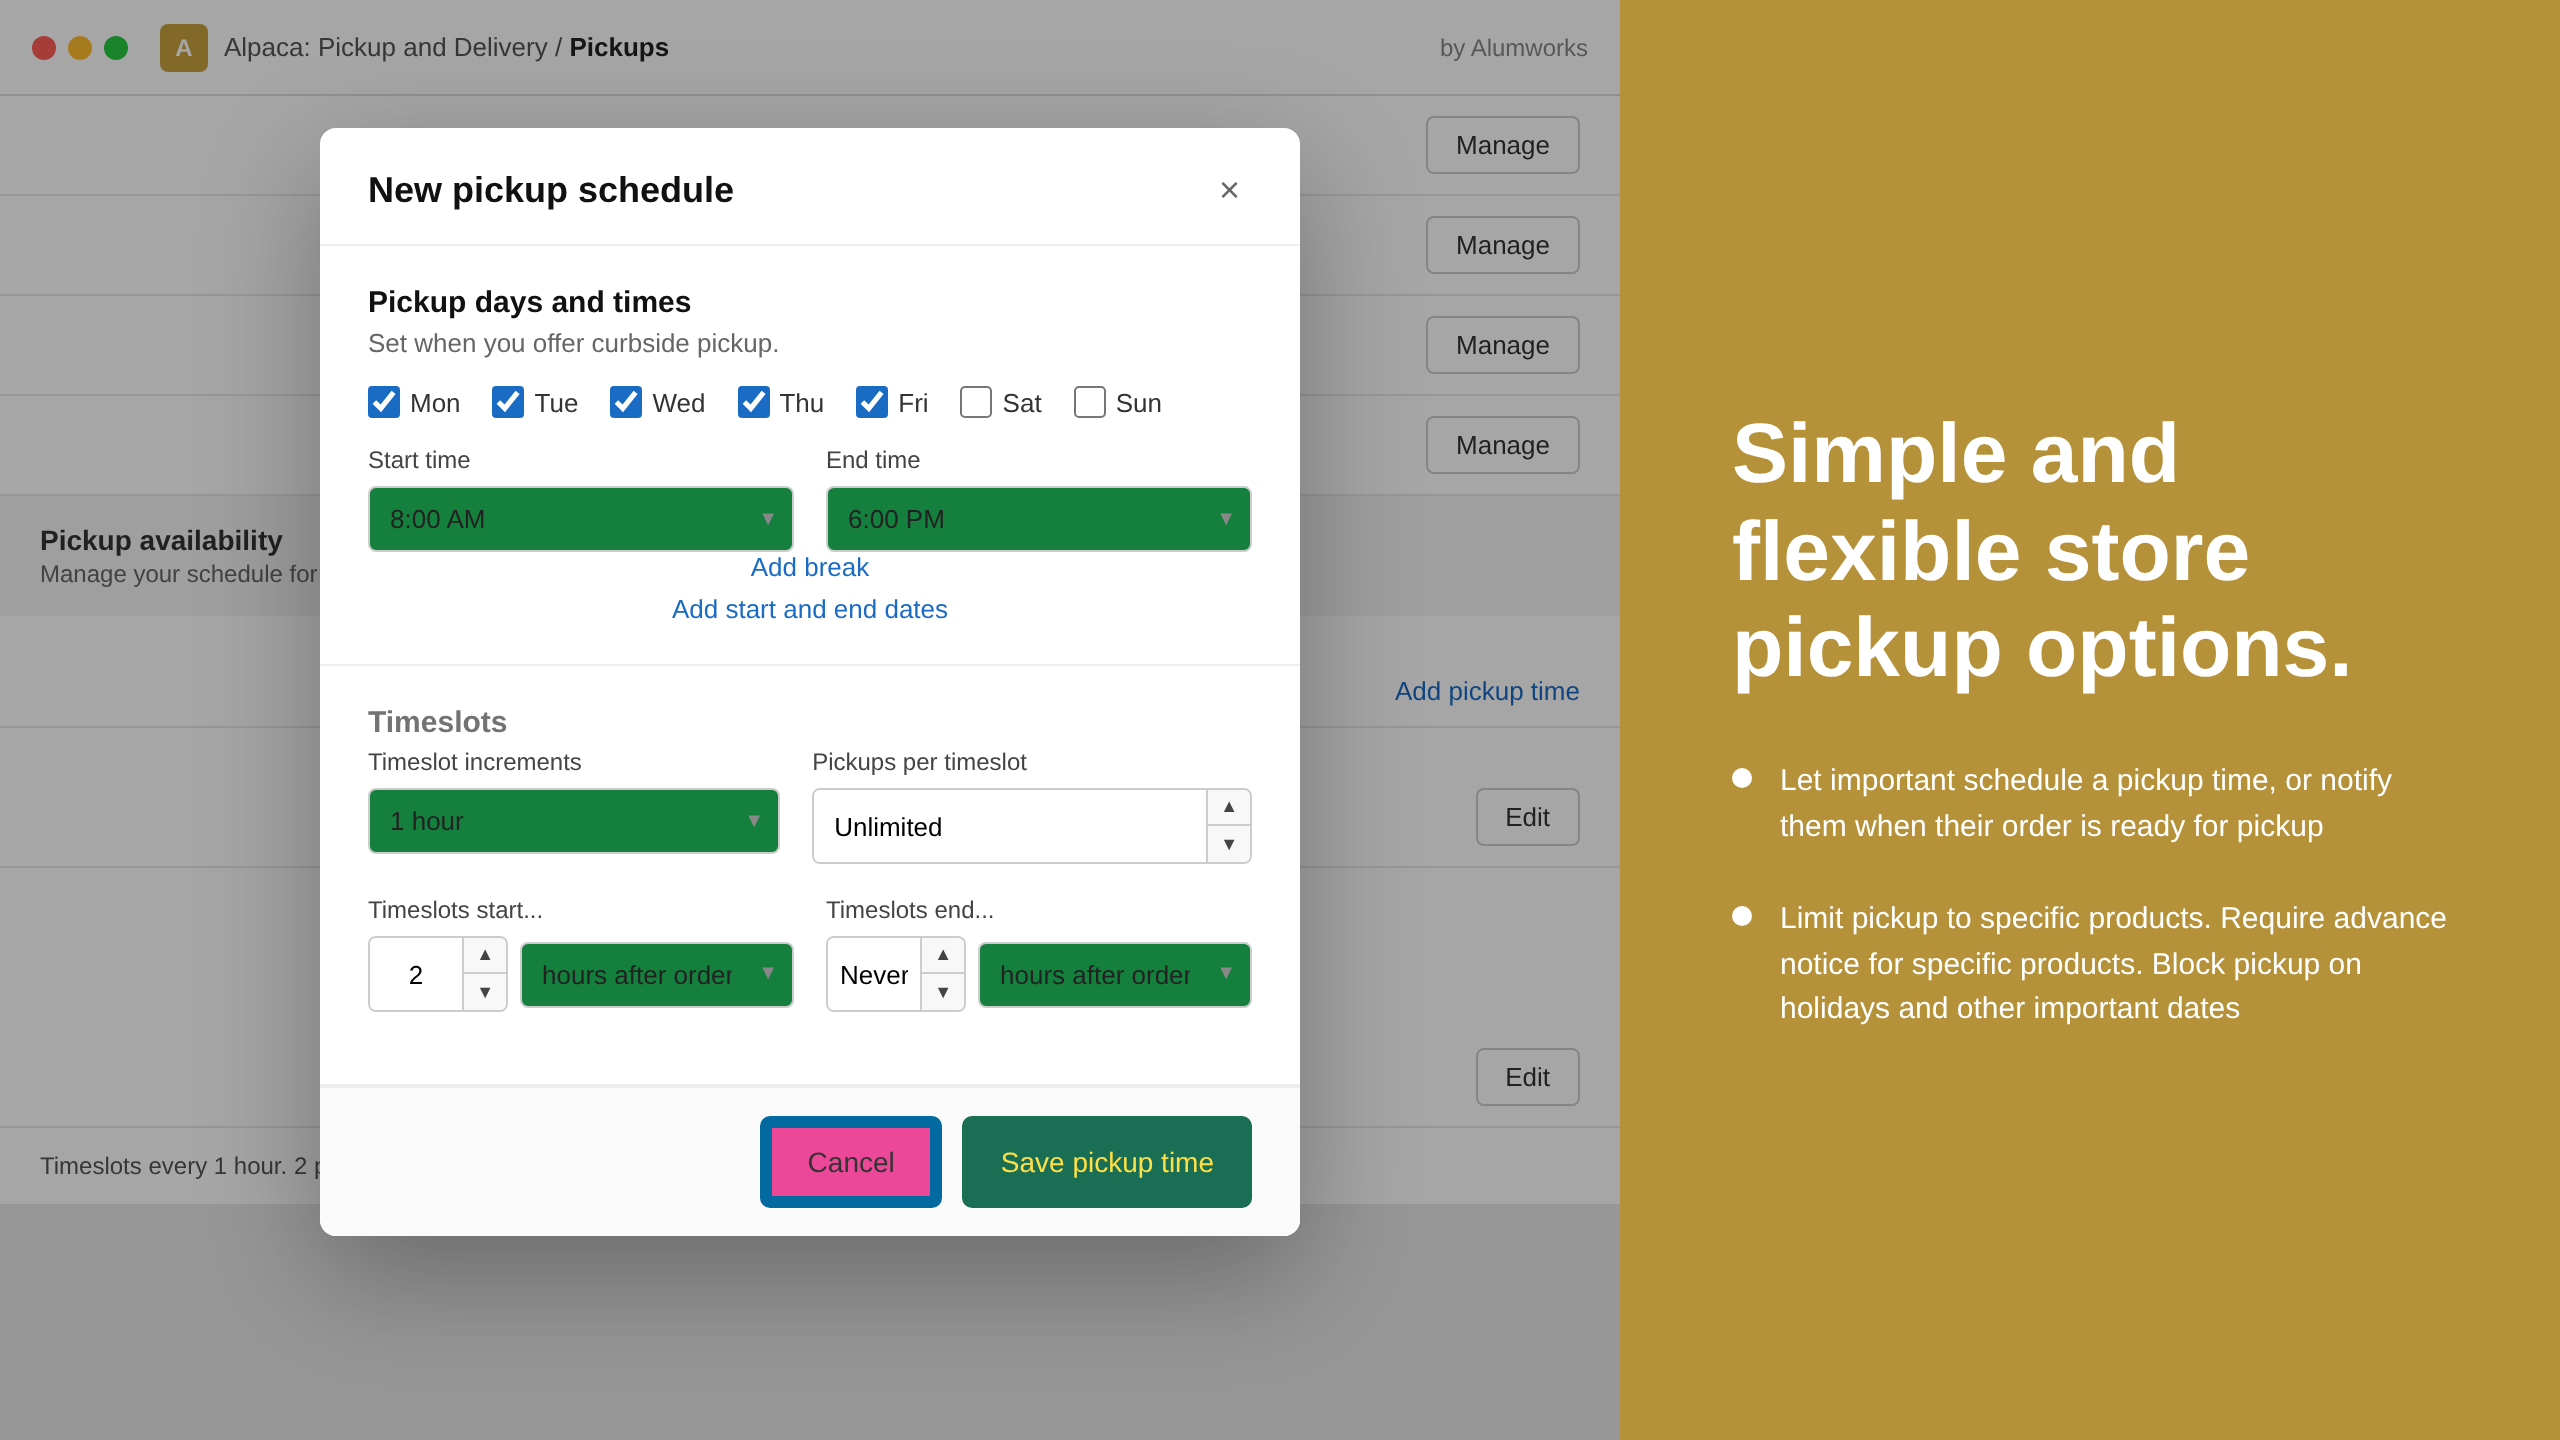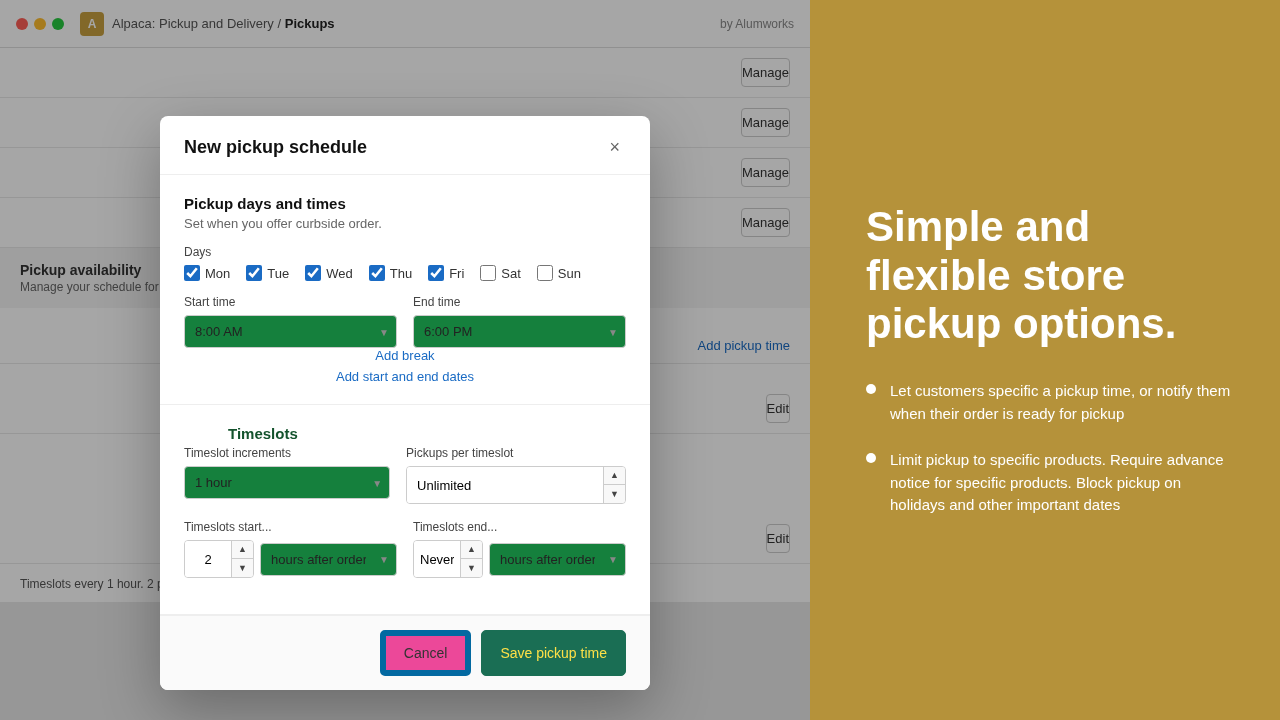--- a/index.html
+++ b/index.html
@@ -66,38 +66,38 @@
     .by-alumworks {
       margin-left: auto;
       font-size: 12px;
       color: #888;
     }
 
     .manage-btn {
       background: #fff;
       border: 1px solid #ccc;
       border-radius: 4px;
-      padding: 6px 0;
+      padding: 6px 14px;
       font-size: 13px;
       cursor: pointer;
       color: #333;
     }
 
     
     .modal-overlay {
       position: absolute;
       top: 0;
       left: 0;
       right: 0;
       bottom: 0;
       background: rgba(0,0,0,0.35);
       display: flex;
       align-items: flex-start;
       justify-content: center;
-      padding-top: 116px;
+      padding-top: 64px;
       z-index: 100;
     }
 
     .modal {
       background: #fff;
       border-radius: 8px;
       width: 490px;
       max-height: 580px;
       overflow: hidden;
       box-shadow: 0 20px 60px rgba(0,0,0,0.3);
@@ -223,23 +223,22 @@
     }
     .links-col {
       display: flex;
       flex-direction: column;
     }
 
     
     .timeslots-section-title {
       font-size: 15px;
       font-weight: 600;
-      color: #14532d;
+      color: #737373;
       margin-bottom: 4px;
-      margin-left: 44px;
     }
     .timeslots-section-desc {
       font-size: 13px;
       color: #666;
       margin-bottom: 14px;
     }
 
     .two-col-row {
       display: flex;
       gap: 16px;
@@ -470,24 +469,23 @@
 
       <div class="modal-header">
         <span class="modal-title">New pickup schedule</span>
         <button class="close-btn">×</button>
       </div>
 
       <div class="modal-body">
 
         <div class="section">
           <div class="section-title">Pickup days and times</div>
-          <div class="section-desc">Set when you offer curbside order.</div>
+          <div class="section-desc">Set when you offer curbside pickup.</div>
 
           <div style="margin-bottom: 10px;">
-            <div class="field-label">Days</div>
             <div class="days-row">
               <label class="day-checkbox">
                 <input type="checkbox" checked="" style="">
                 <span>Mon</span>
               </label>
               <label class="day-checkbox">
                 <input type="checkbox" checked="" style="">
                 <span>Tue</span>
               </label>
               <label class="day-checkbox">
@@ -621,20 +619,20 @@
       </div>
     </div>
   </div>
 </div>
 
 <div class="right-panel">
   <div class="promo-title">Simple and flexible store pickup options.</div>
   <ul class="promo-list">
     <li class="promo-item">
       <div class="promo-bullet"></div>
-      <span class="promo-text">Let customers specific a pickup time, or notify them when their order is ready for pickup</span>
+      <span class="promo-text">Let important schedule a pickup time, or notify them when their order is ready for pickup</span>
     </li>
     <li class="promo-item">
       <div class="promo-bullet"></div>
       <span class="promo-text">Limit pickup to specific products. Require advance notice for specific products. Block pickup on holidays and other important dates</span>
     </li>
   </ul>
 </div>
 
 </body></html>

